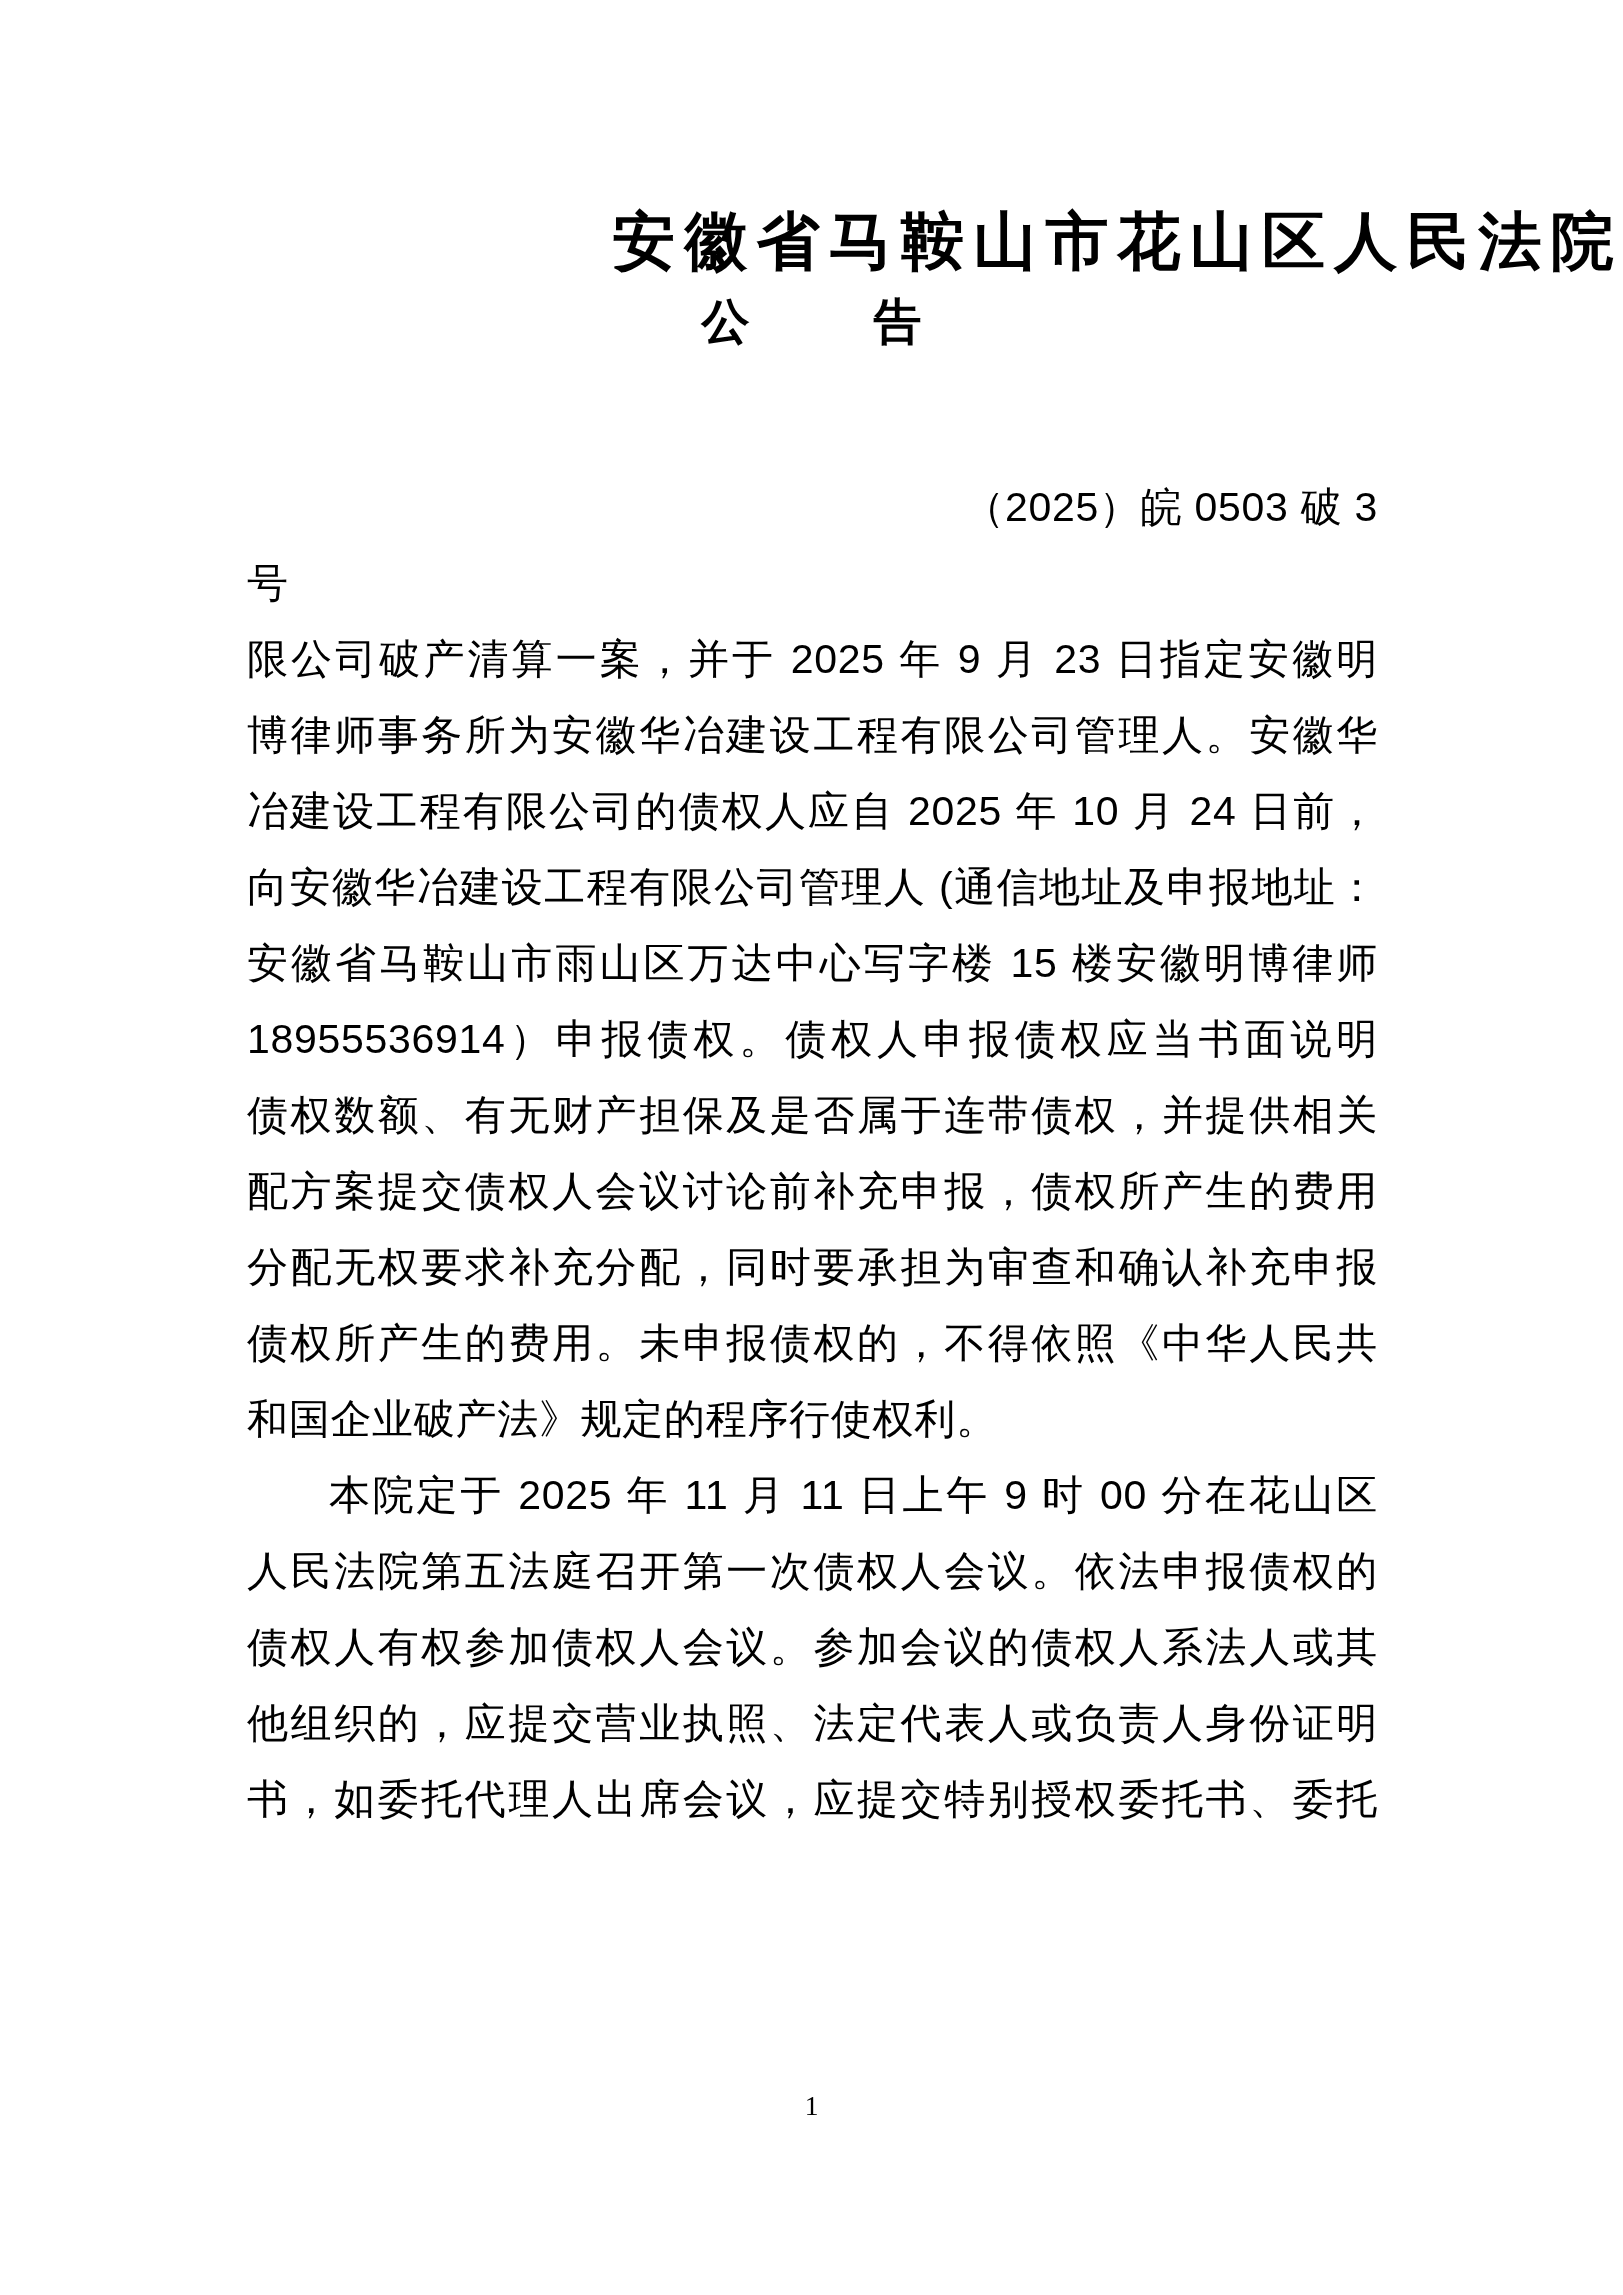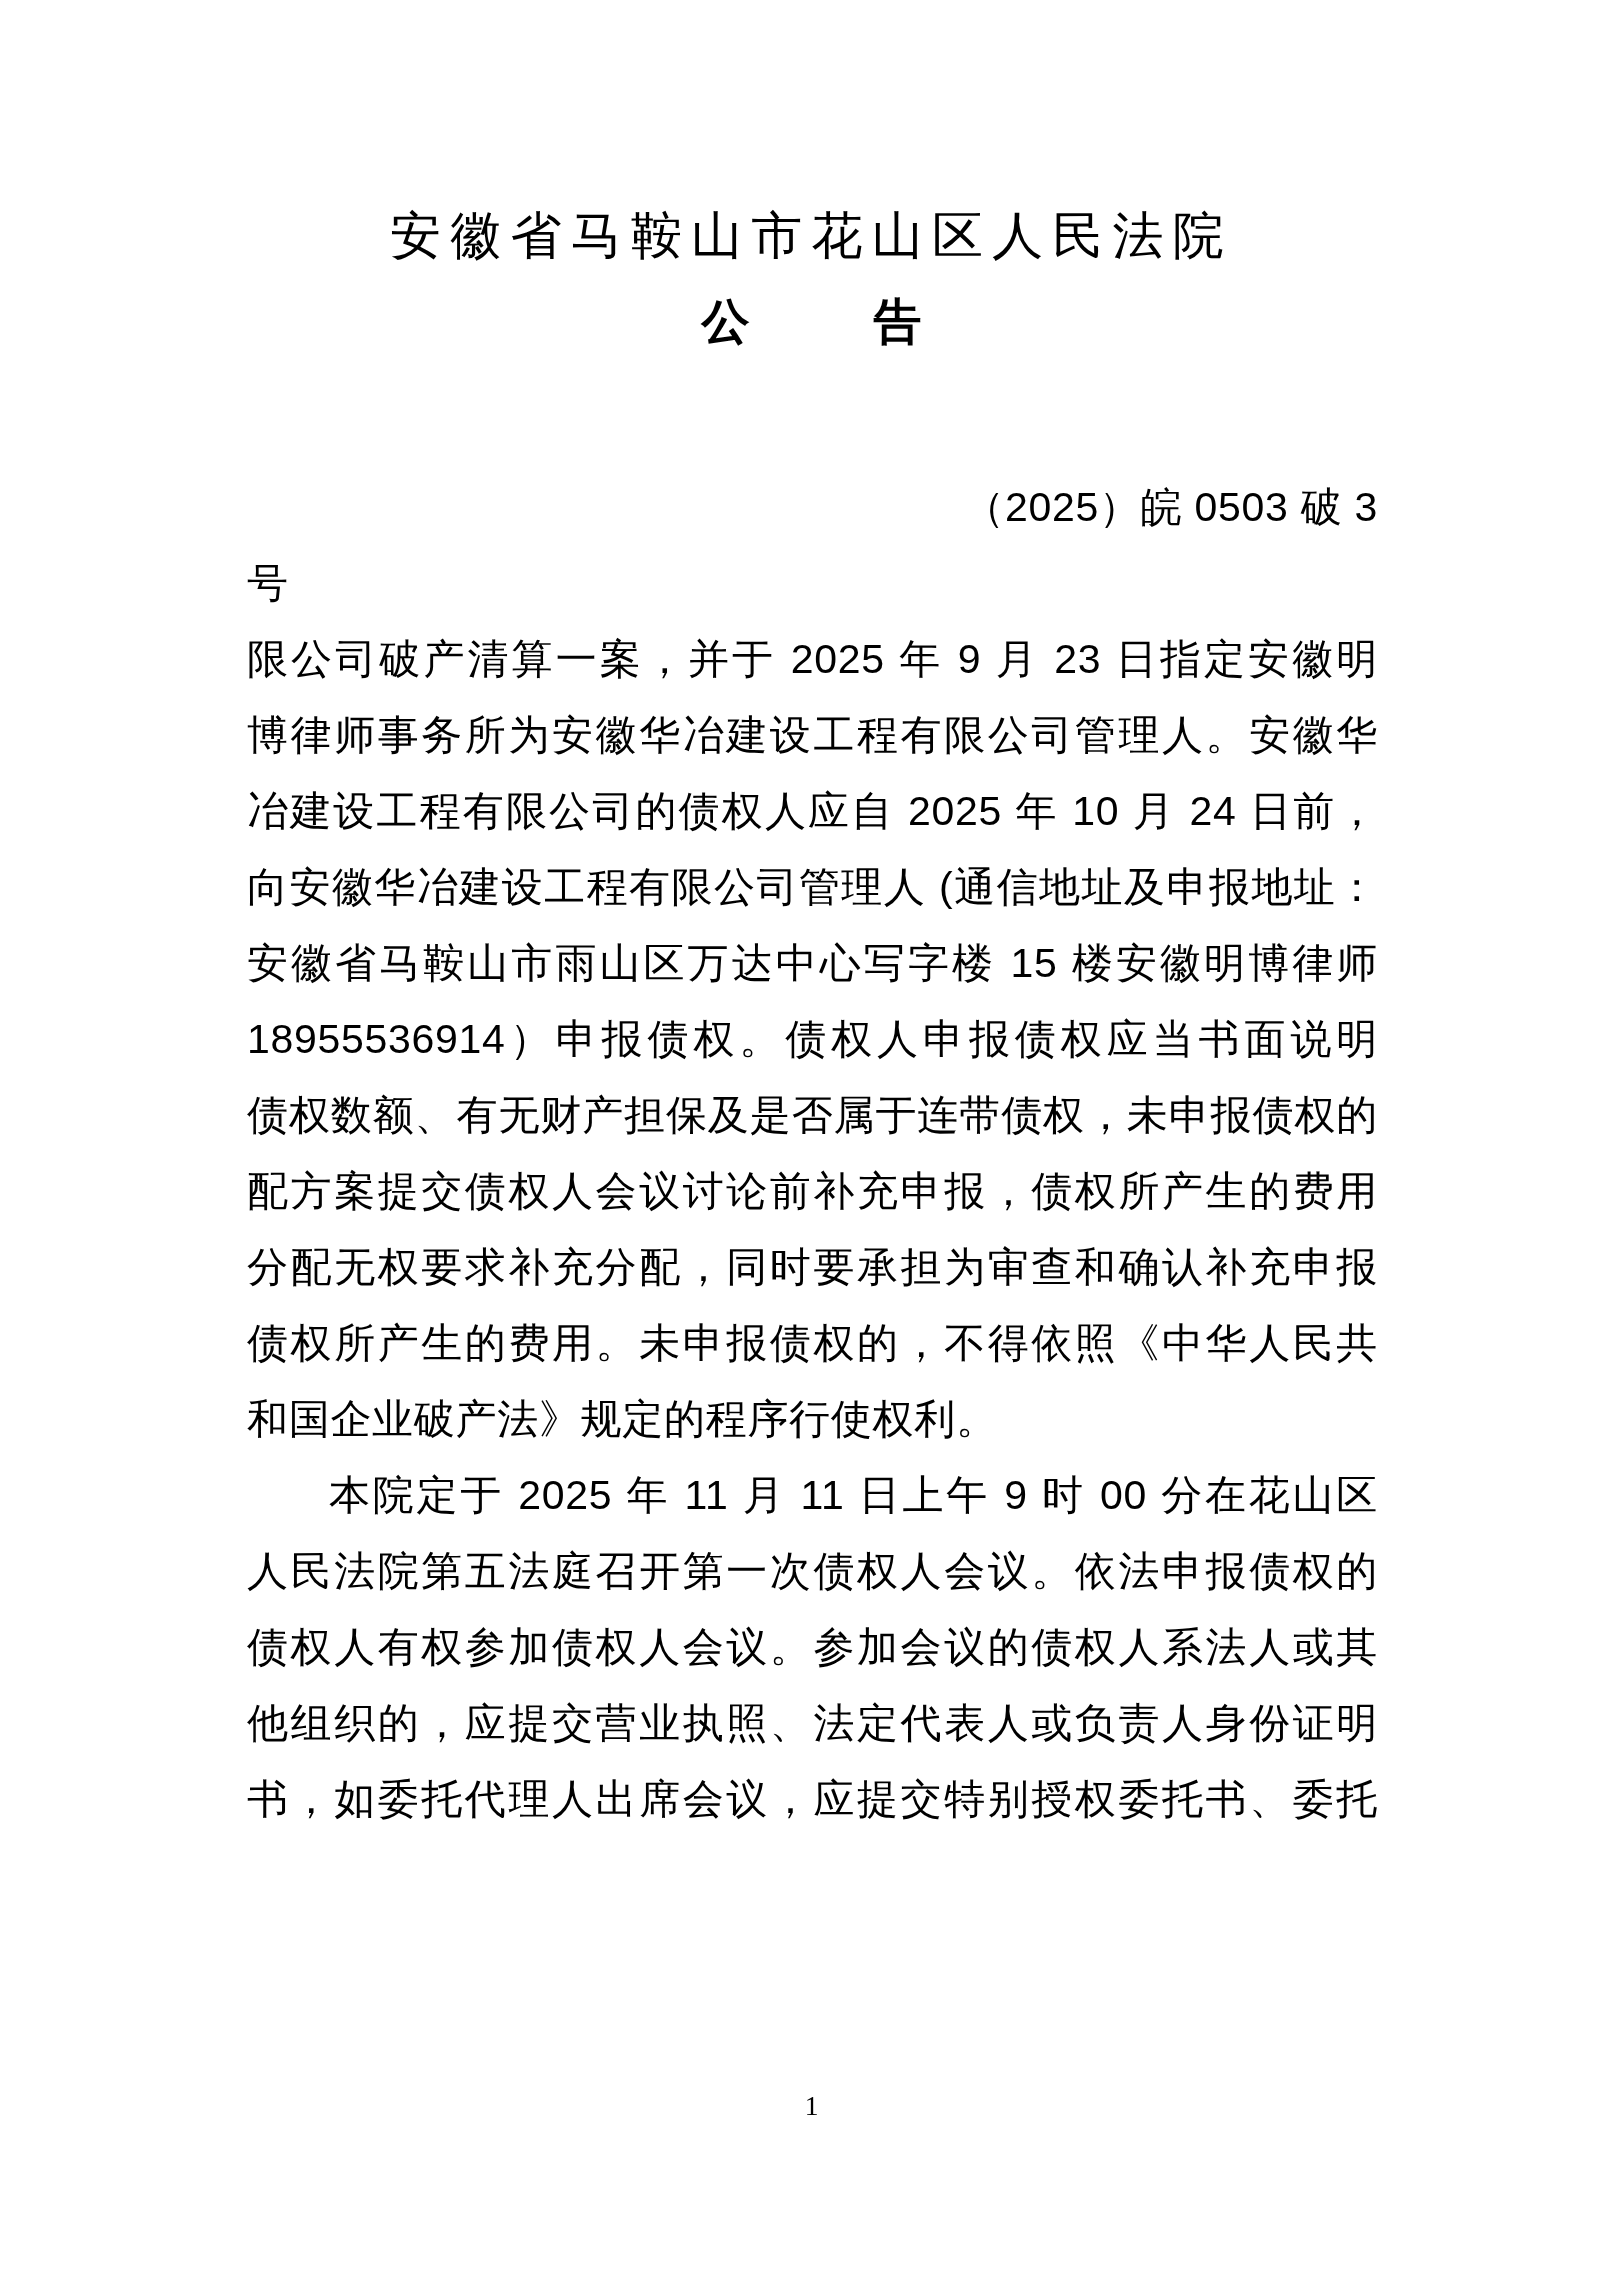--- a/index.html
+++ b/index.html
@@ -10,24 +10,24 @@
     margin: 0 auto;
     background: #ffffff;
     color: #000000;
     overflow: hidden;
   }
   .court-title {
     position: absolute;
     top: 208px;
     left: 0;
     width: 100%;
-    text-align: center;
+    text-align: right;
     font-family: "Liberation Serif", "DejaVu Serif", serif;
-    font-weight: normal;
-    font-size: 51px;
+    font-weight: bold;
+    font-size: 63px;
     line-height: 1.1;
     letter-spacing: 9.2px;
     white-space: nowrap;
   }
   .doc-type {
     position: absolute;
     top: 296px;
     left: 0;
     width: 100%;
     display: flex;
@@ -83,21 +83,21 @@
 
     <div class="line case-line">（2025）皖 0503 破 3</div>
     <div class="line">号</div>
 
     <div class="line j">限公司破产清算一案，并于 2025 年 9 月 23 日指定安徽明</div>
     <div class="line j">博律师事务所为安徽华冶建设工程有限公司管理人。安徽华</div>
     <div class="line j">冶建设工程有限公司的债权人应自 2025 年 10 月 24 日前，</div>
     <div class="line j">向安徽华冶建设工程有限公司管理人 (通信地址及申报地址：</div>
     <div class="line j">安徽省马鞍山市雨山区万达中心写字楼 15 楼安徽明博律师</div>
     <div class="line j">18955536914）申报债权。债权人申报债权应当书面说明</div>
-    <div class="line j">债权数额、有无财产担保及是否属于连带债权，未申报债权的</div>
+    <div class="line j">债权数额、有无财产担保及是否属于连带债权，并提供相关</div>
     <div class="line j">配方案提交债权人会议讨论前补充申报，债权所产生的费用</div>
     <div class="line j">分配无权要求补充分配，同时要承担为审查和确认补充申报</div>
     <div class="line j">债权所产生的费用。未申报债权的，不得依照《中华人民共</div>
     <div class="line">和国企业破产法》规定的程序行使权利。</div>
 
     <div class="line j indent">本院定于 2025 年 11 月 11 日上午 9 时 00 分在花山区</div>
     <div class="line j">人民法院第五法庭召开第一次债权人会议。依法申报债权的</div>
     <div class="line j">债权人有权参加债权人会议。参加会议的债权人系法人或其</div>
     <div class="line j">他组织的，应提交营业执照、法定代表人或负责人身份证明</div>
     <div class="line j">书，如委托代理人出席会议，应提交特别授权委托书、委托</div>

